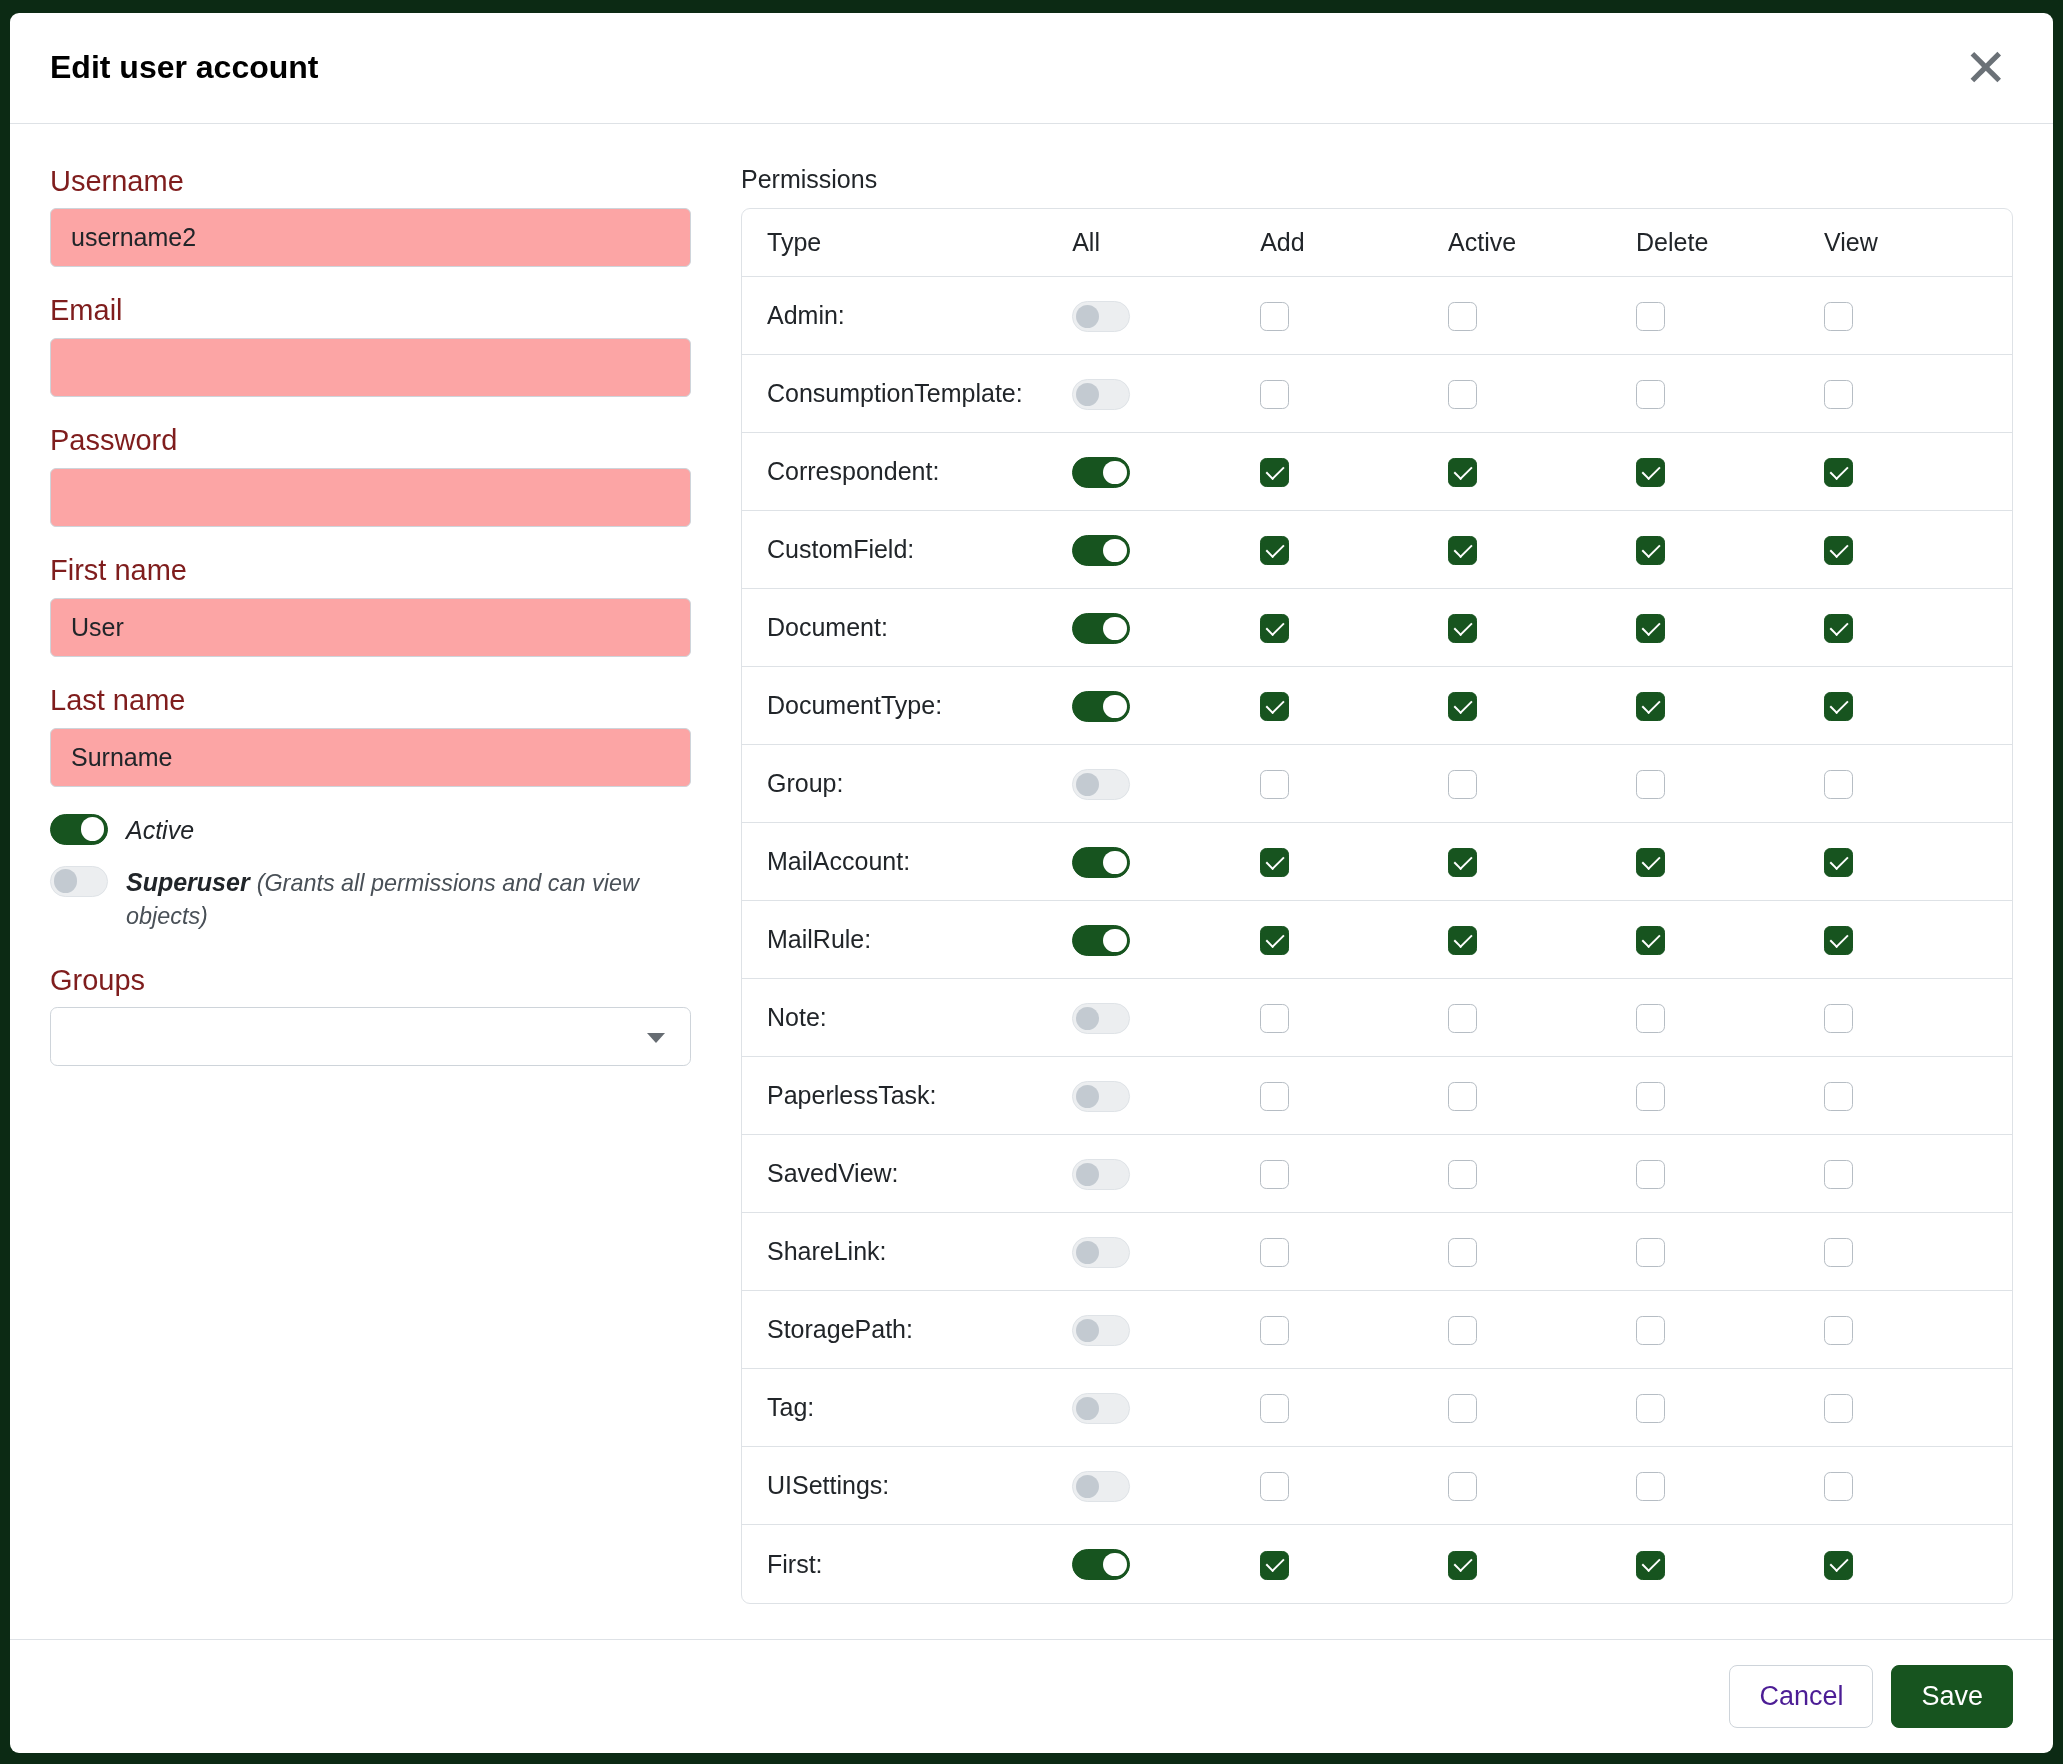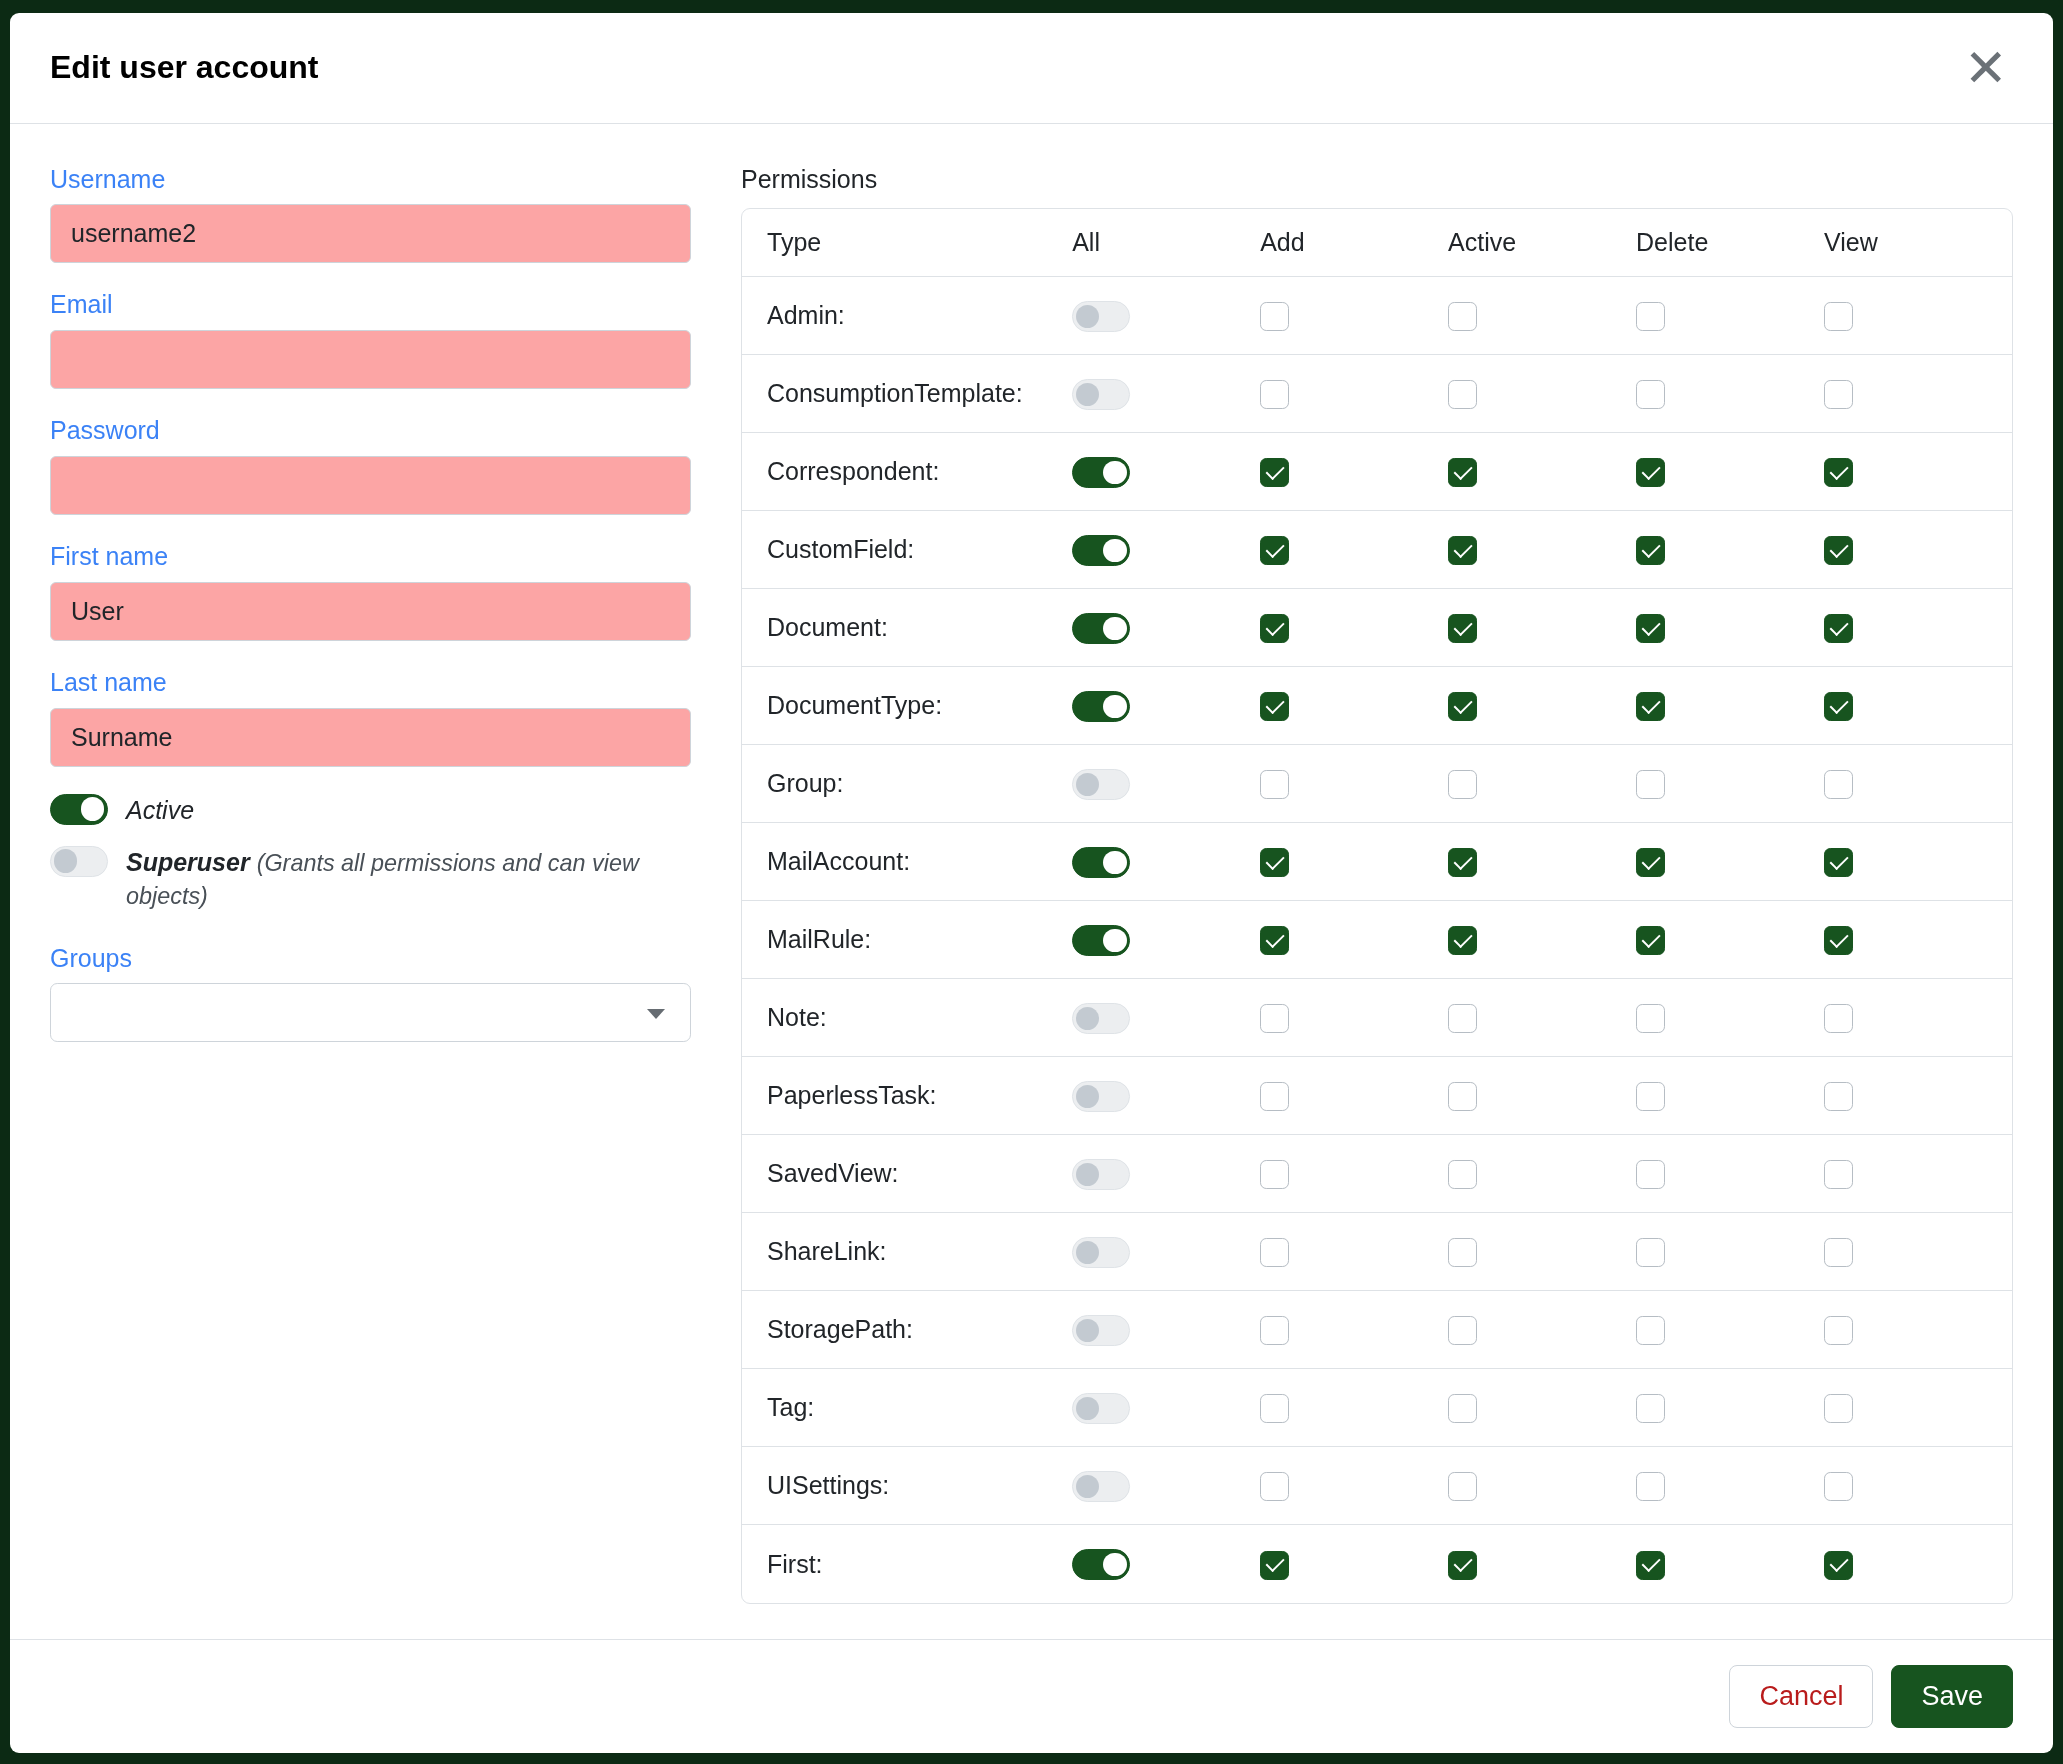--- a/index.html
+++ b/index.html
@@ -38,21 +38,21 @@
   
   .modal-body {
     flex: 1 1 auto;
     display: flex;
     padding: 41px 40px 27px 40px;
     gap: 50px;
     overflow: hidden;
   }
   .form-col { width: 641px; flex: 0 0 auto; }
   .form-group { margin-bottom: 27px; }
-  .form-label { display: block; font-size: 25px; margin-bottom: 10.8px; color: #3b82f6; }
+  .form-label { display: block; font-size: 29px; margin-bottom: 10.8px; color: #7f1d1d; }
   .text-input {
     width: 100%; height: 59px;
     border: 0.9px solid #ced4da; border-radius: 6px;
     padding: 0 20px; font-size: 25px;
     font-family: "Liberation Sans", sans-serif;
     color: #212529; background: #fca5a5; outline: none;
   }
   
   .toggle {
     position: relative; display: inline-block; flex: 0 0 auto;
@@ -117,21 +117,21 @@
     flex: 0 0 auto;
     display: flex; justify-content: flex-end; align-items: center; gap: 18px;
     padding: 25px 40px;
     border-top: 0.9px solid #dee2e6;
   }
   .btn {
     font-family: "Liberation Sans", sans-serif;
     font-size: 27px; border-radius: 8px; cursor: pointer;
     padding: 14.4px 29px; line-height: 1.2;
   }
-  .btn-cancel { background: #fff; color: #b91c1c; border: 0.9px solid #ced4da; }
+  .btn-cancel { background: #fff; color: #4c1d95; border: 0.9px solid #ced4da; }
   .btn-save { background: var(--accent); color: #fff; border: 0.9px solid var(--accent); }
 </style>
 </head>
 <body>
 
 <div class="modal">
 
   <div class="modal-header">
     <div class="modal-title">Edit user account</div>
     <button class="close-btn">✕</button>

